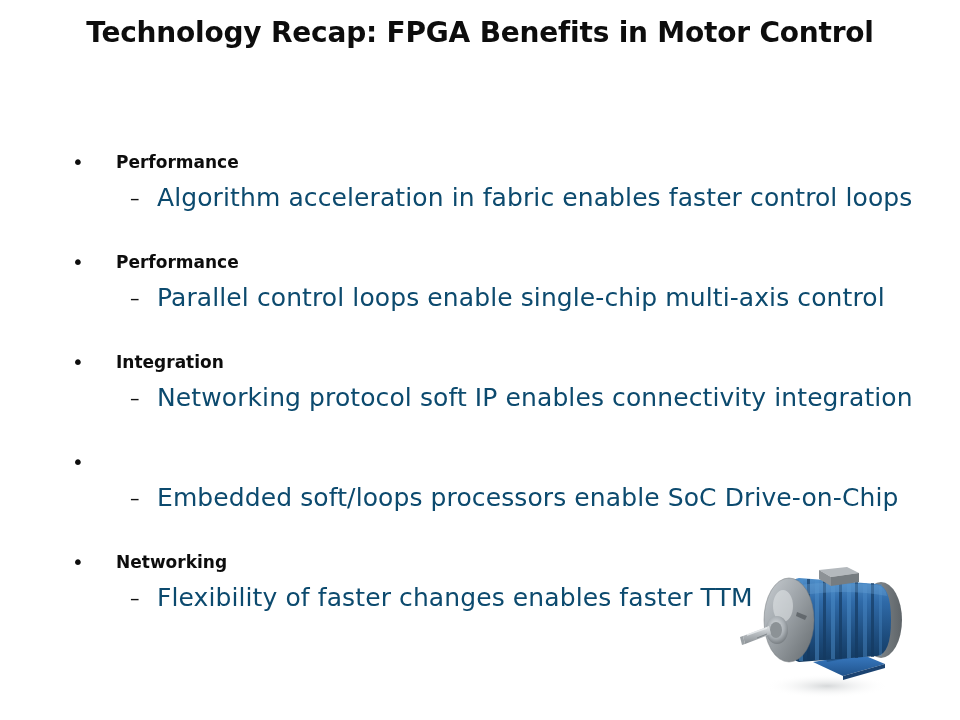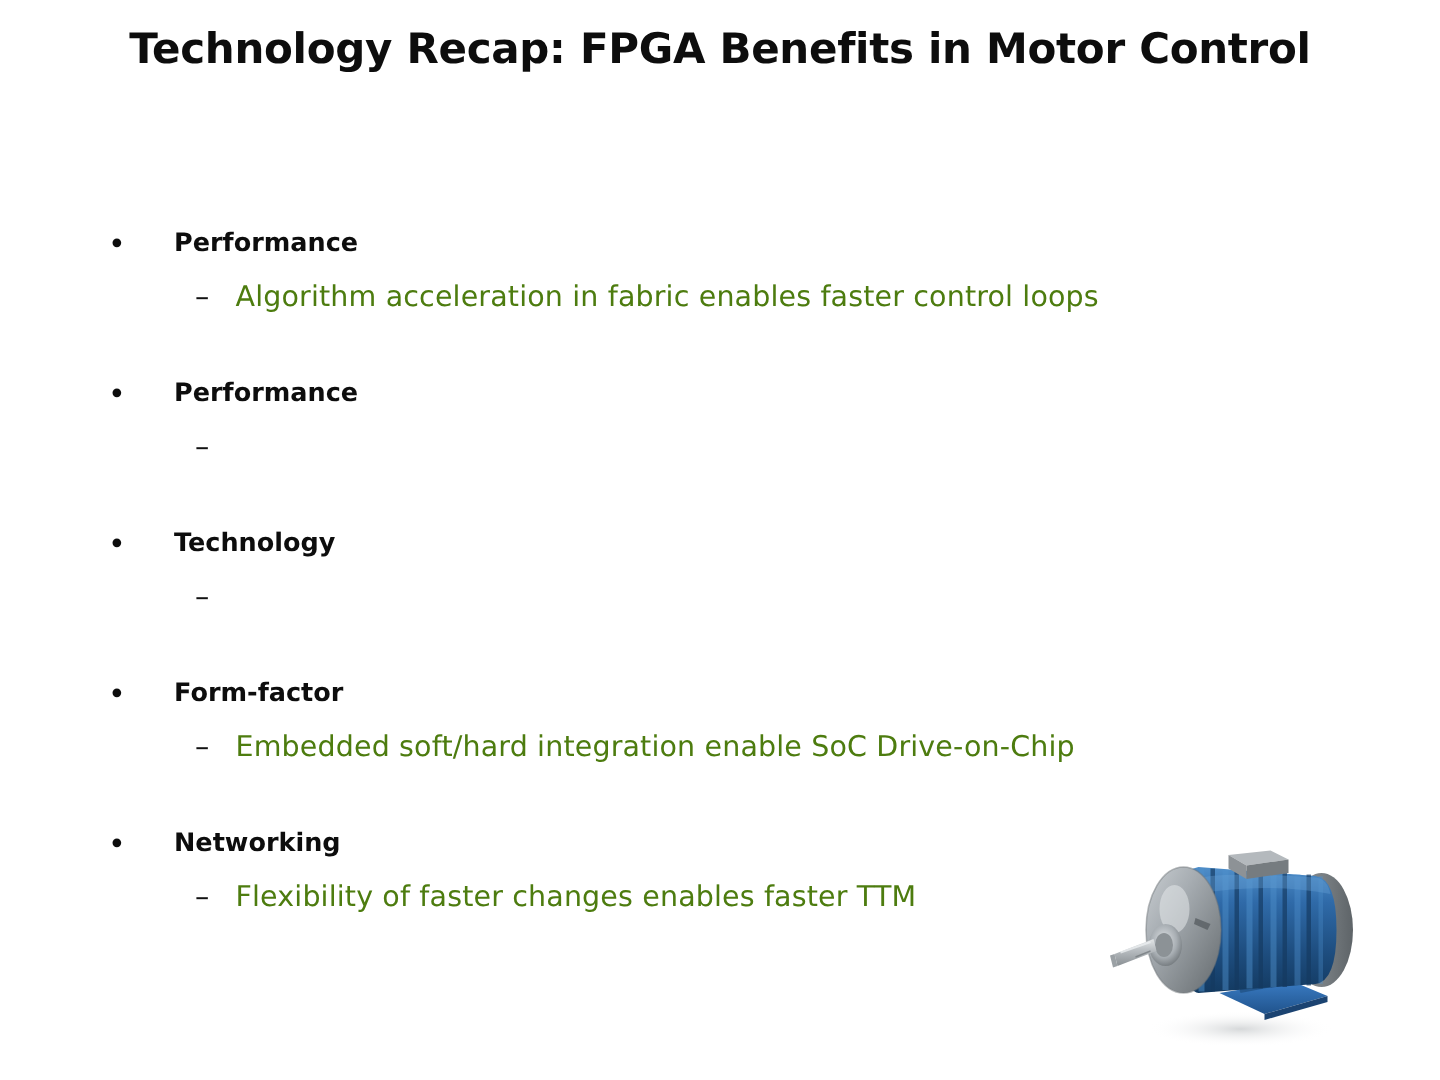--- a/index.html
+++ b/index.html
@@ -86,23 +86,23 @@
     left: 58px;
     top: 0px;
     font-size: 19px;
     line-height: 26px;
     color: #111111;
   }
   .sub-text {
     position: absolute;
     left: 85px;
     top: 0px;
-    font-size: 19px;
+    font-size: 25px;
     line-height: 26px;
-    color: #4d7c0f;
+    color: #0c4a6e;
     white-space: nowrap;
     letter-spacing: 0.1px;
   }
 
   
   .motor-figure {
     position: absolute;
     left: 735px;
     top: 558px;
     width: 190px;
@@ -132,41 +132,42 @@
       </div>
     </div>
 
     <div class="bullet-group">
       <div class="bullet-row">
         <span class="bullet-marker">•</span>
         <span class="bullet-title">Performance</span>
       </div>
       <div class="sub-row">
         <span class="sub-marker">–</span>
-      </div>
-    </div>
-
-    <div class="bullet-group">
-      <div class="bullet-row">
-        <span class="bullet-marker">•</span>
-        <span class="bullet-title">Technology</span>
-      </div>
-      <div class="sub-row">
-        <span class="sub-marker">–</span>
-      </div>
-    </div>
-
-    <div class="bullet-group">
-      <div class="bullet-row">
-        <span class="bullet-marker">•</span>
-        <span class="bullet-title">Form-factor</span>
-      </div>
-      <div class="sub-row">
-        <span class="sub-marker">–</span>
-        <span class="sub-text">Embedded soft/hard integration enable SoC Drive-on-Chip</span>
+        <span class="sub-text">Parallel control loops enable single-chip multi-axis control</span>
+      </div>
+    </div>
+
+    <div class="bullet-group">
+      <div class="bullet-row">
+        <span class="bullet-marker">•</span>
+        <span class="bullet-title">Integration</span>
+      </div>
+      <div class="sub-row">
+        <span class="sub-marker">–</span>
+        <span class="sub-text">Networking protocol soft IP enables connectivity integration</span>
+      </div>
+    </div>
+
+    <div class="bullet-group">
+      <div class="bullet-row">
+        <span class="bullet-marker">•</span>
+      </div>
+      <div class="sub-row">
+        <span class="sub-marker">–</span>
+        <span class="sub-text">Embedded soft/loops processors enable SoC Drive-on-Chip</span>
       </div>
     </div>
 
     <div class="bullet-group">
       <div class="bullet-row">
         <span class="bullet-marker">•</span>
         <span class="bullet-title">Networking</span>
       </div>
       <div class="sub-row">
         <span class="sub-marker">–</span>

